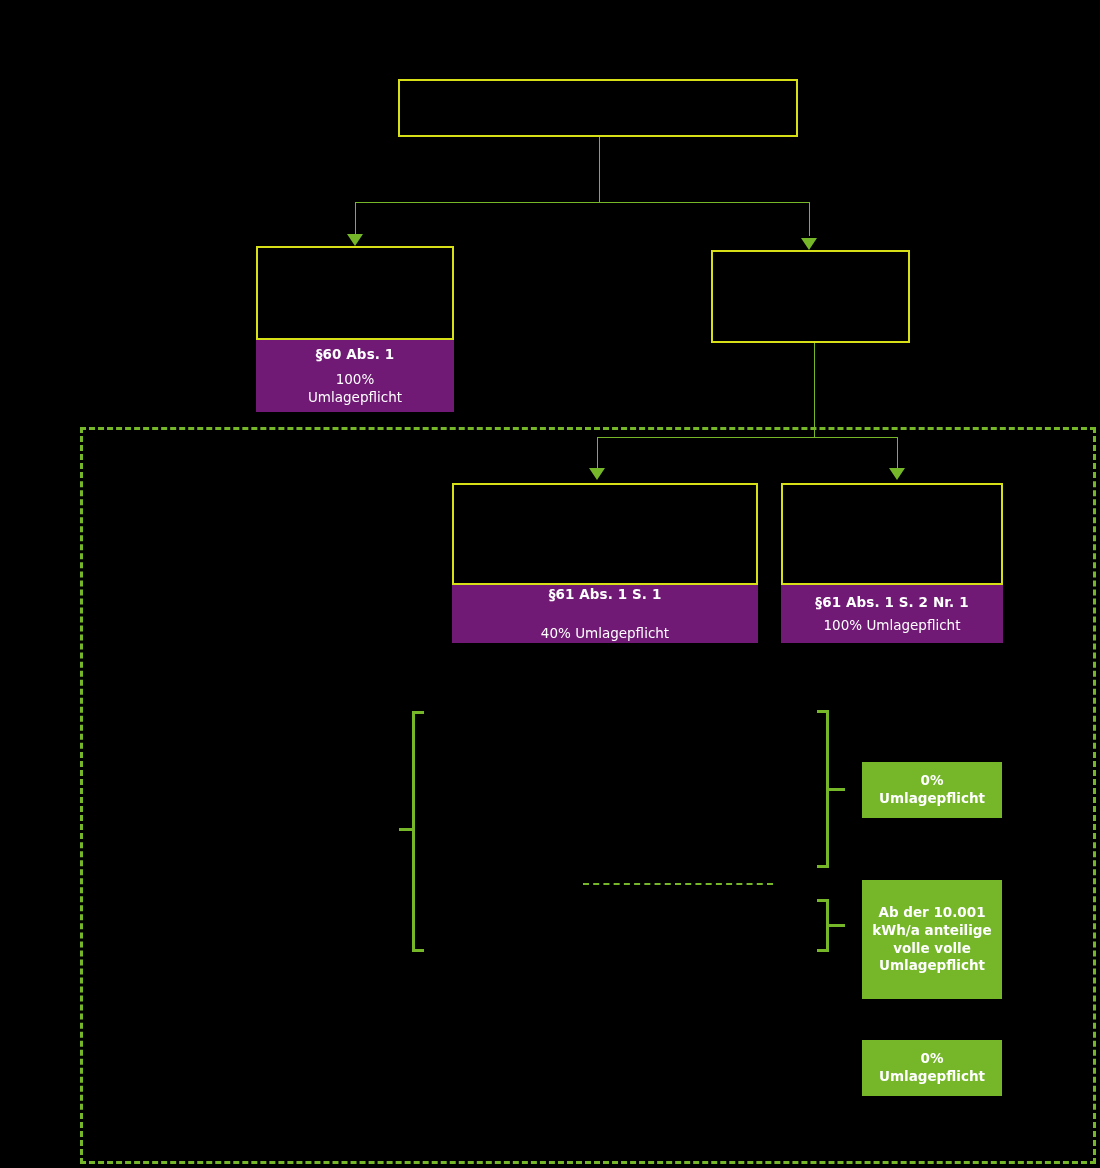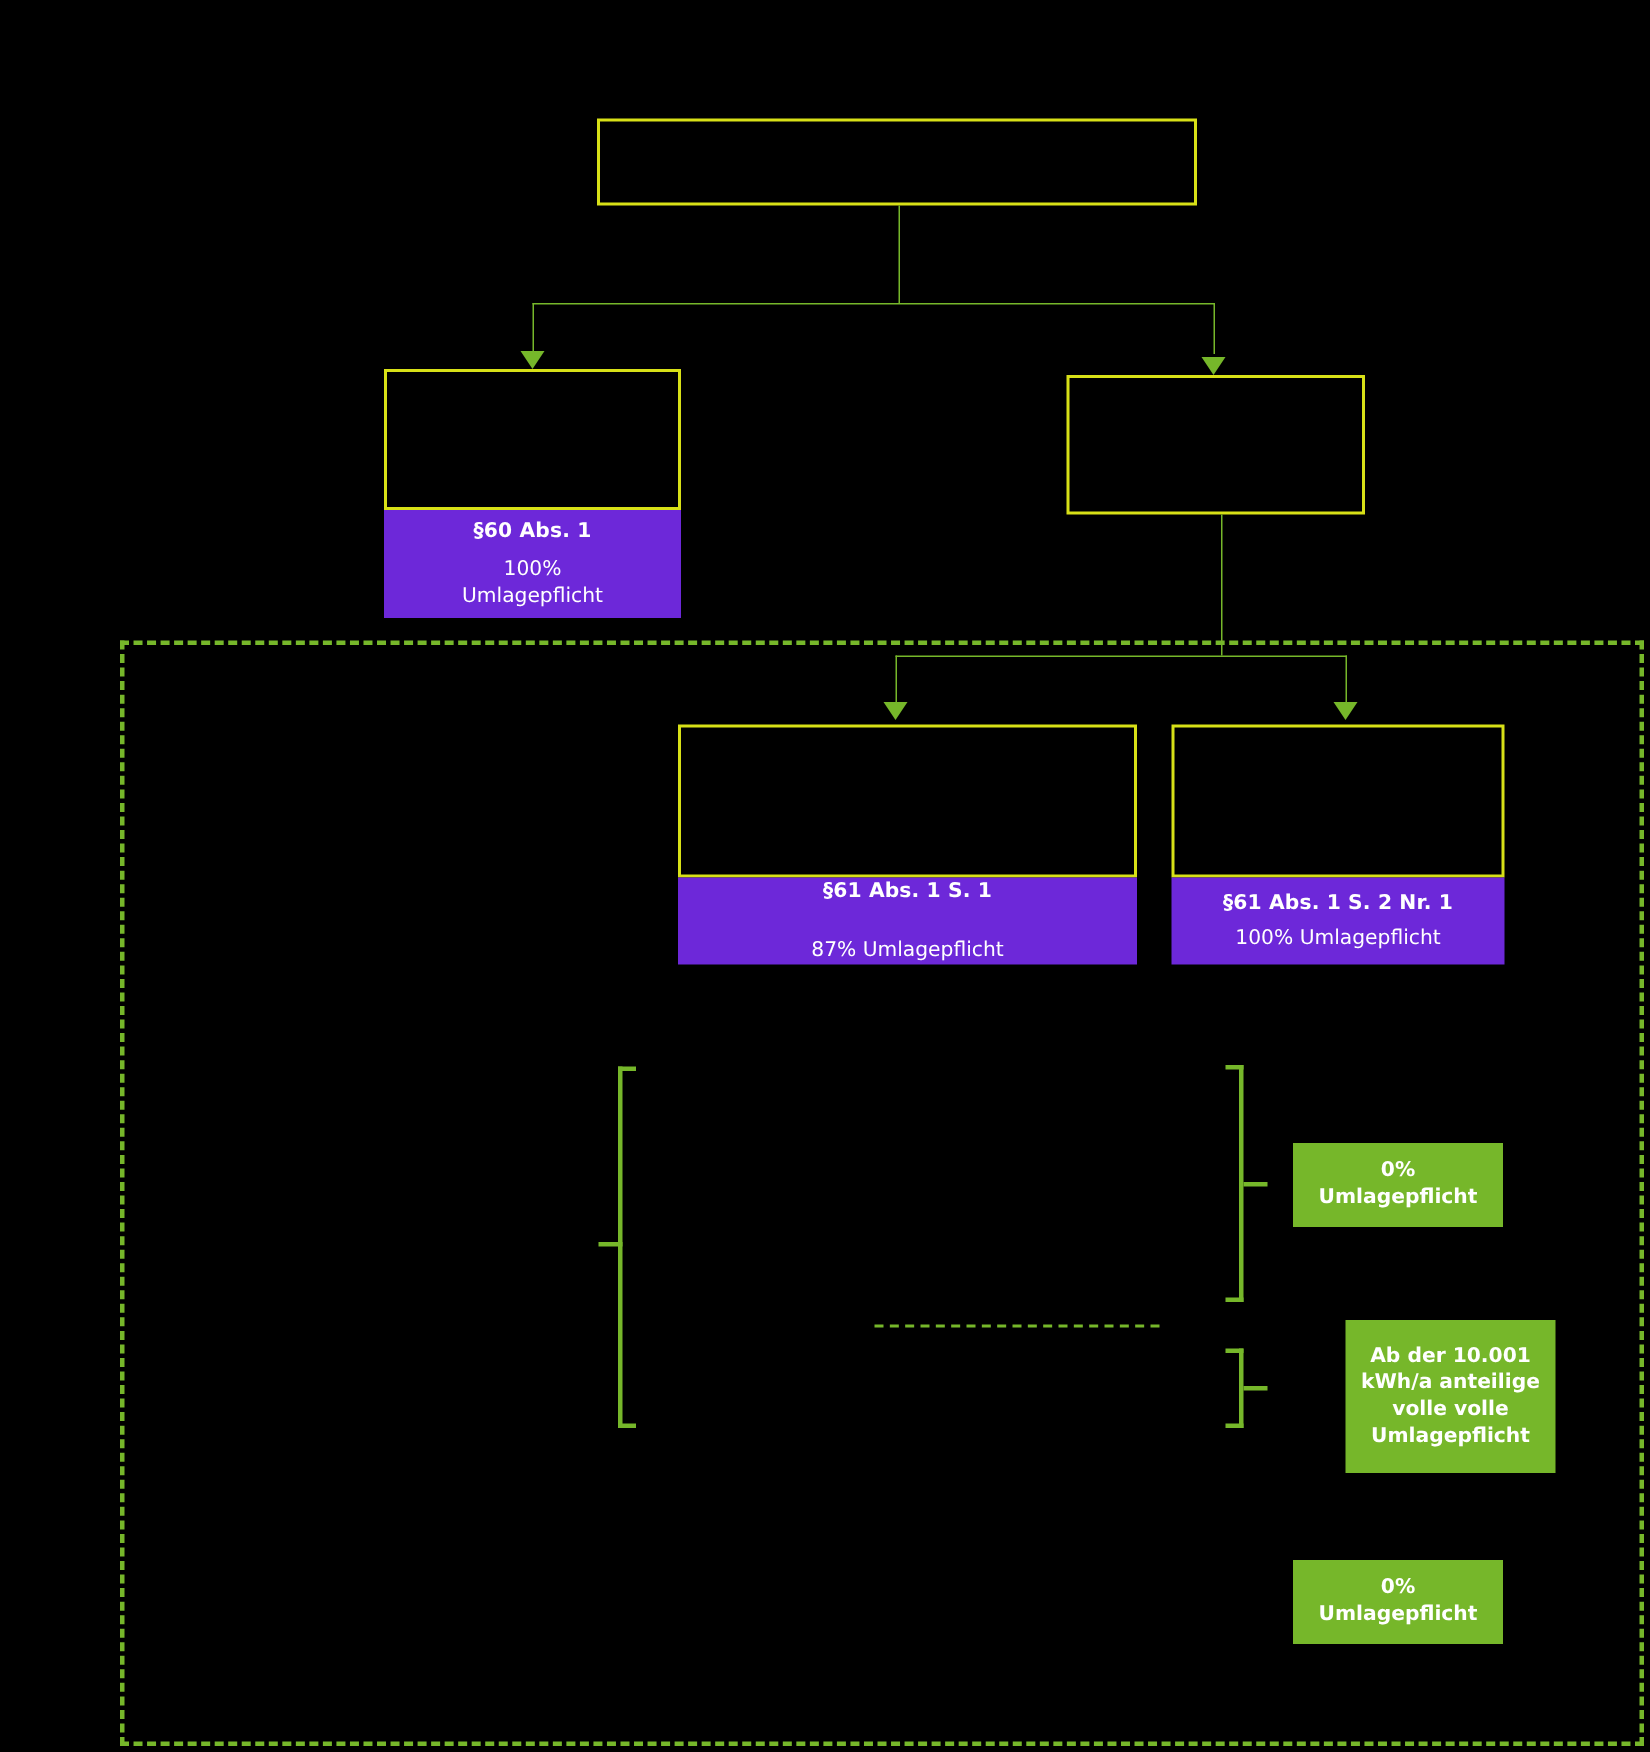--- a/index.html
+++ b/index.html
@@ -31,21 +31,21 @@
     background: #000000;
   }
   .node-head {
     box-sizing: border-box;
     border: 2px solid #d7e017;
     background: #000000;
     width: 100%;
   }
   .node-foot {
     box-sizing: border-box;
-    background: #6d28d9;
+    background: #701a75;
     width: 100%;
     color: #ffffff;
     text-align: center;
     display: flex;
     flex-direction: column;
     align-items: center;
     justify-content: center;
   }
   .node-foot .ref {
     font-weight: bold;
@@ -180,21 +180,21 @@
   <div class="vline" style="left:897px; top:437px; height:33px;"></div>
   <div class="arrow" style="left:589px; top:468px;"></div>
   <div class="arrow" style="left:889px; top:468px;"></div>
 
   <div class="node" style="left:452px; top:483px; width:306px; height:160px;">
     <div class="node-head" style="height:102px;">
       <span></span>
     </div>
     <div class="node-foot inline" style="height:58px;gap:16px;">
       <div class="ref">§61 Abs. 1 S. 1</div>
-      <div class="pct">87% Umlagepflicht</div>
+      <div class="pct">40% Umlagepflicht</div>
     </div>
   </div>
 
   <div class="node" style="left:781px; top:483px; width:222px; height:120px;">
     <div class="node-head" style="height:102px;">
       <span></span>
     </div>
     <div class="node-foot inline" style="height:58px;">
       <div class="ref">§61 Abs. 1 S. 2 Nr. 1</div>
       <div class="pct">100% Umlagepflicht</div>
@@ -222,21 +222,21 @@
     <div class="stem" style="top:25px;"></div>
   </div>
 
   <div class="dashed-sep" style="left:583px; top:883px; width:190px;"></div>
 
   <div class="chip" style="left:862px; top:762px; width:140px; height:56px; flex-direction:column;">
     <div>0%</div>
     <div>Umlagepflicht</div>
   </div>
 
-  <div class="chip" style="left:862px; top:880px; width:140px; height:102px; flex-direction:column;margin-left:35px;">
+  <div class="chip" style="left:862px; top:880px; width:140px; height:119px; flex-direction:column;">
     <div>Ab der 10.001</div>
     <div>kWh/a anteilige</div>
     <div>volle volle</div>
     <div>Umlagepflicht</div>
   </div>
 
   <div class="chip" style="left:862px; top:1040px; width:140px; height:56px; flex-direction:column;">
     <div>0%</div>
     <div>Umlagepflicht</div>
   </div>

